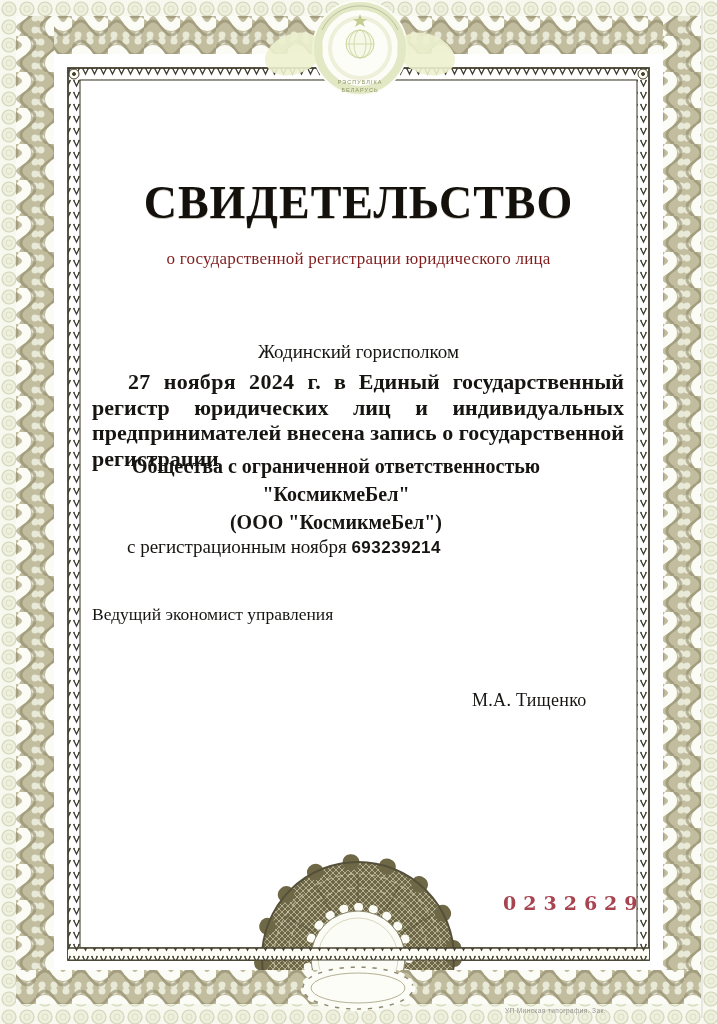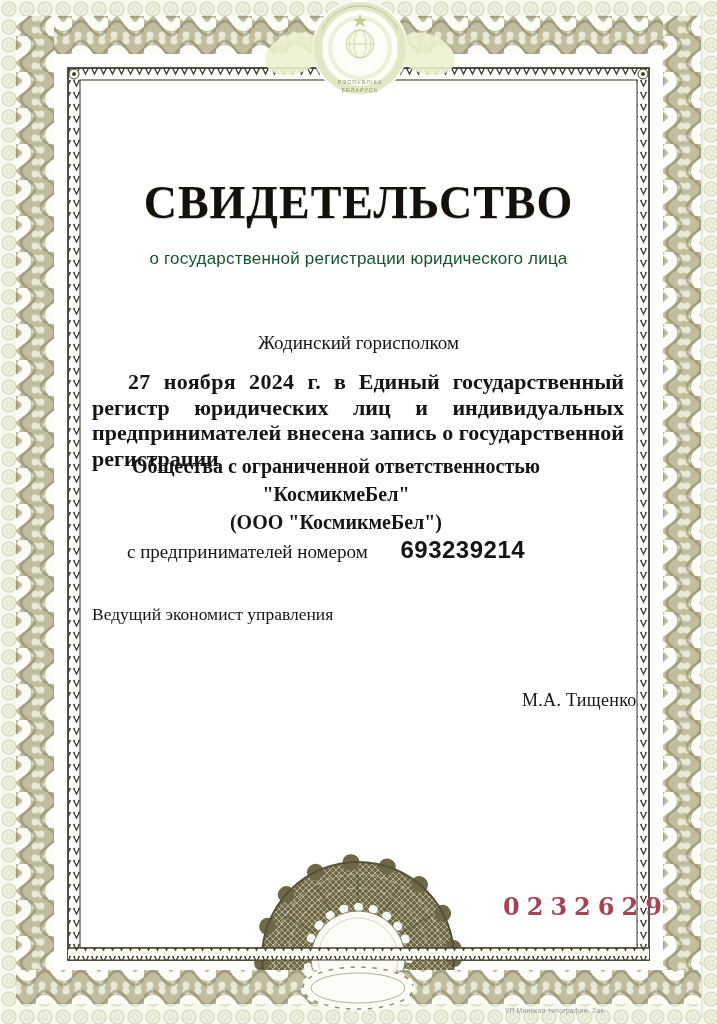--- a/index.html
+++ b/index.html
@@ -5,33 +5,33 @@
   html,body{margin:0;padding:0;background:#e9e9e9;}
   .stage{position:relative;width:717px;height:1024px;background:#ffffff;overflow:hidden;
          font-family:"Liberation Serif",serif;color:#171512;}
   svg{display:block;}
   #border-svg{position:absolute;left:0;top:0;z-index:1;}
   .content{position:absolute;left:0;top:0;width:717px;height:1024px;z-index:2;}
   .title{position:absolute;top:176px;left:0;width:717px;text-align:center;
          font-size:46px;font-weight:bold;letter-spacing:1px;color:#14110c;
          text-shadow:0 1px 0 rgba(90,85,60,.35);}
   .subtitle{position:absolute;top:249px;left:0;width:717px;text-align:center;
-            font-family:Liberation Sans, sans-serif;font-size:17px;color:#14532d;letter-spacing:.2px;}
-  .issuer{position:absolute;top:332px;left:0;width:717px;text-align:center;font-size:19px;}
+            font-family:Liberation Serif, serif;font-size:17px;color:#7f1d1d;letter-spacing:.2px;}
+  .issuer{position:absolute;top:341px;left:0;width:717px;text-align:center;font-size:19px;}
   .para{position:absolute;top:369px;left:92px;width:532px;font-size:22px;line-height:25.5px;
         text-align:justify;text-indent:36px;margin:0;font-weight:bold;}
   .para b{letter-spacing:.3px;}
   .company{position:absolute;top:452px;left:70px;width:532px;text-align:center;
            font-weight:bold;font-size:20px;line-height:28px;}
   .regline{position:absolute;top:536px;left:127px;font-size:19px;}
-  .regline b{font-family:"Liberation Sans",sans-serif;font-size:24px;letter-spacing:.5px;margin-left:28px;}
+  .regline b{font-family:"Liberation Sans",sans-serif;font-size:17px;letter-spacing:.5px;}
   .signer{position:absolute;top:601px;left:92px;width:280px;font-size:17.5px;line-height:26px;}
-  .signame{position:absolute;top:690px;left:522px;width:140px;font-size:18px;letter-spacing:.3px;}
+  .signame{position:absolute;top:690px;left:472px;width:140px;font-size:18px;letter-spacing:.3px;}
   .serial{position:absolute;top:892px;left:503px;font-family:"DejaVu Serif",serif;
-          font-size:24px;font-weight:600;letter-spacing:7px;}
+          font-size:19px;font-weight:600;letter-spacing:7px;}
   .imprint{position:absolute;top:1007px;left:505px;font-family:"Liberation Sans",sans-serif;
            font-size:6.5px;color:#95958f;letter-spacing:.4px;filter:blur(.3px);}
   #stamp-svg{position:absolute;left:253px;top:606px;opacity:.88;mix-blend-mode:multiply;
              transform:rotate(-6deg);}
   #signature-svg{position:absolute;left:360px;top:612px;}
 </style>
 </head>
 <body>
 
 <div class="stage">
@@ -163,21 +163,21 @@
 
     <div class="issuer">Жодинский горисполком</div>
 
     <p class="para"><b>27 ноября 2024 г.</b><span> в Единый государственный регистр юридических лиц и индивидуальных предпринимателей внесена запись о государственной регистрации</span></p>
 
     <div class="company">
       <div>Общества с ограниченной ответственностью "КосмикмеБел"</div>
       <div>(ООО "КосмикмеБел")</div>
     </div>
 
-    <div class="regline"><span>с предпринимателей номером</span>&nbsp;<b>693239214</b></div>
+    <div class="regline"><span>с регистрационным ноября</span>&nbsp;<b>693239214</b></div>
 
     <div class="signer">
       <div>Ведущий экономист управления</div>
     </div>
 
     <div class="signame">М.А. Тищенко</div>
 
     <div class="serial" style="color:#a84350;">0232629</div>
 
     <div class="imprint">УП Минская типография. Зак.</div>

